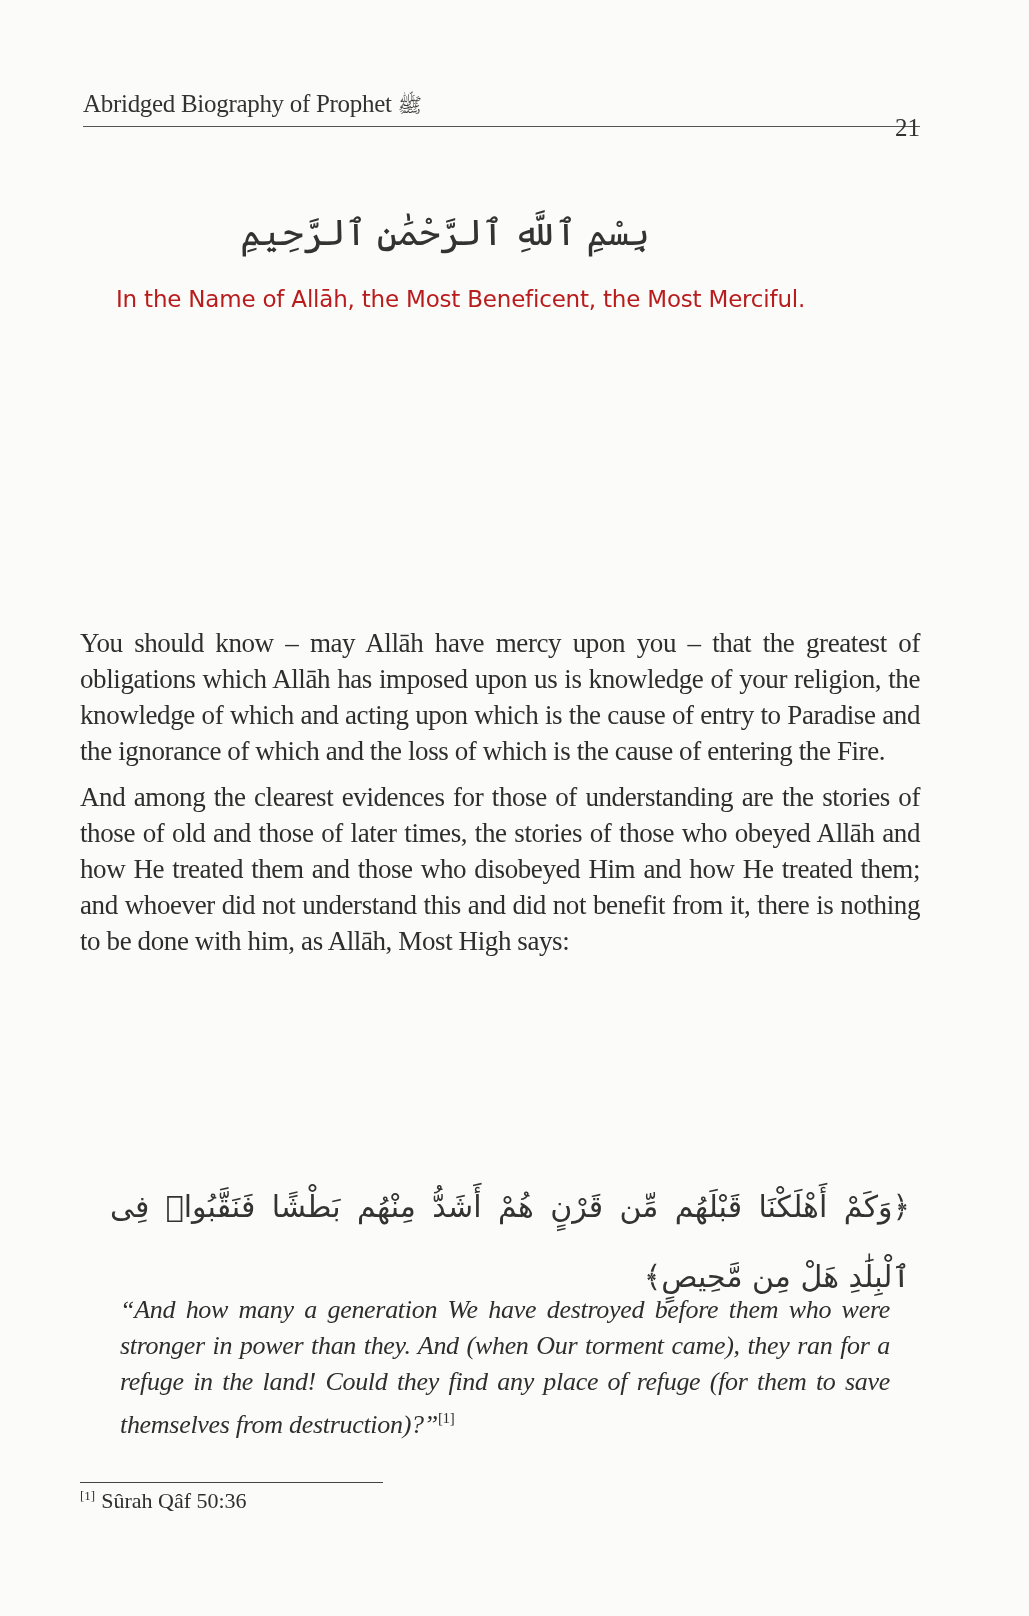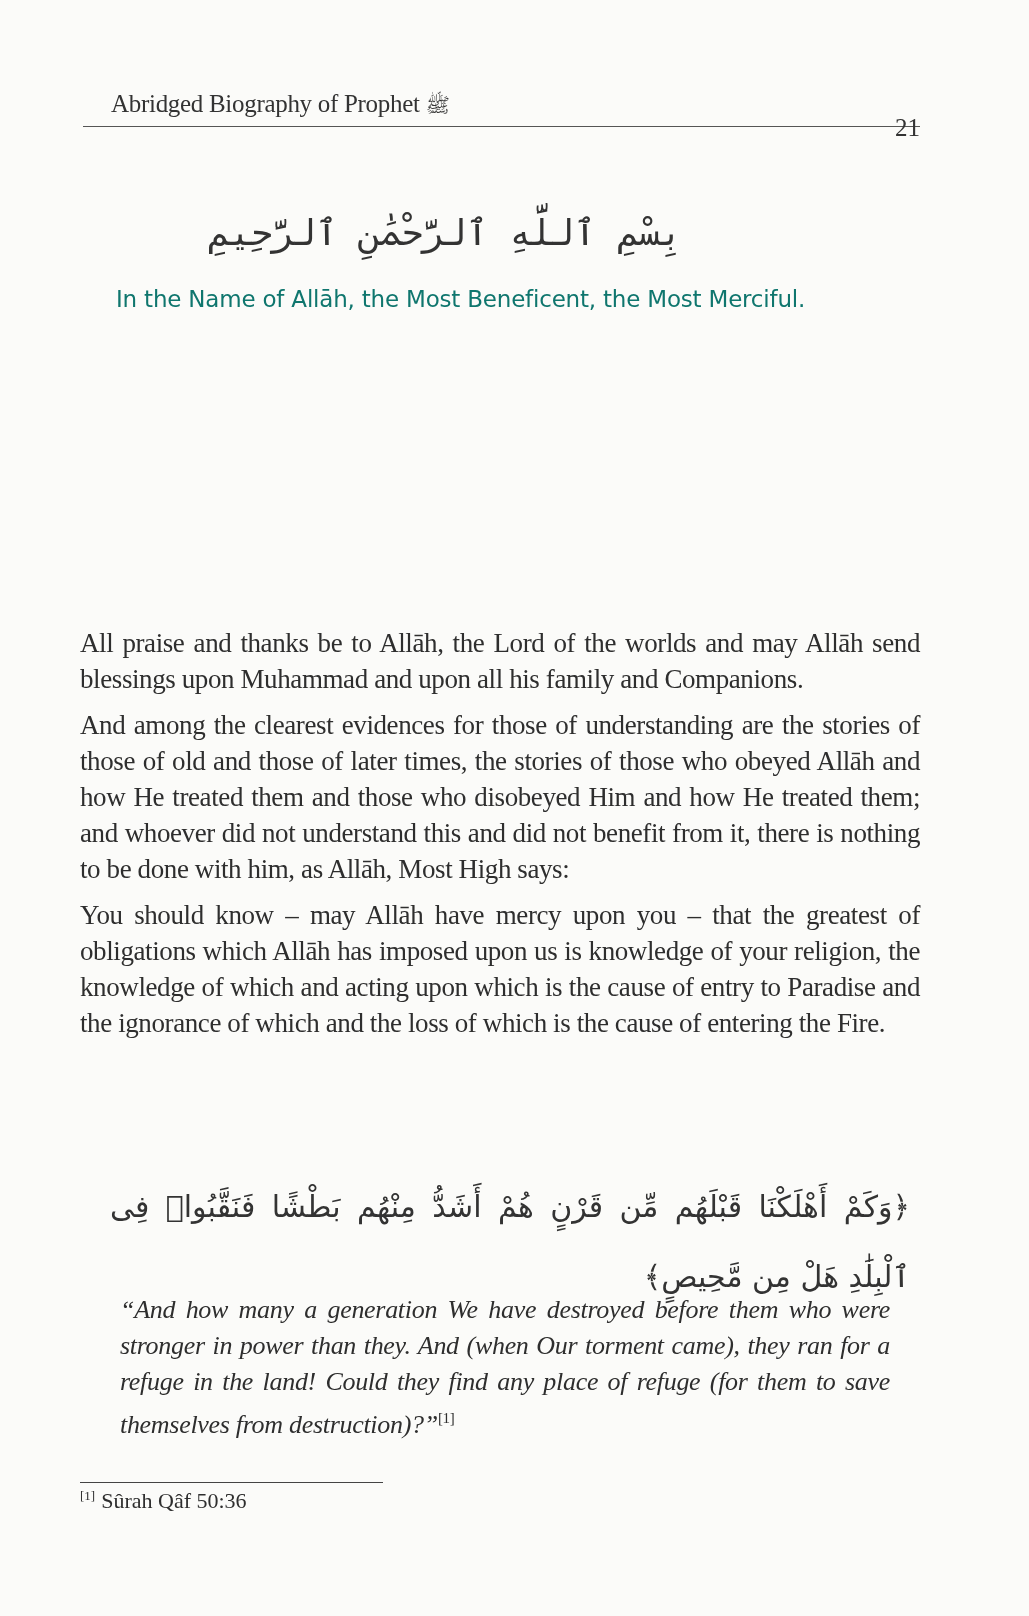--- a/index.html
+++ b/index.html
@@ -10,36 +10,36 @@
     overflow: hidden;
     color: #2e2e2e;
     font-family: "Liberation Serif", "DejaVu Serif", serif;
   }
   .header {
     position: absolute; left: 83px; top: 86px; width: 837px;
     height: 40px; border-bottom: 1.5px solid #555;
   }
   .header-title {
     position: absolute; left: 0; top: 4px;
-    font-size: 25px; letter-spacing: -0.3px; color: #333; margin-left: 28px;
+    font-size: 25px; letter-spacing: -0.3px; color: #333;
   }
   .header-title .saw { font-size: 20px; margin-left: 6px; }
   .page-number {
     position: absolute; right: 0; top: 4px;
     font-size: 25px; color: #333; margin-top: 24px;
   }
   .basmala {
     position: absolute; left: 0; width: 890px; top: 212px;
     text-align: center; font-size: 36px; direction: rtl;
-    font-family: Liberation Mono, monospace; color: #333;
+    font-family: Liberation Sans, sans-serif; color: #333;
   }
   .basmala-en {
     position: absolute; left: 116px; top: 286px;
     font-family: "DejaVu Sans", "Liberation Sans", sans-serif;
-    font-size: 23px; color: #0f766e; letter-spacing: -0.2px;
+    font-size: 23px; color: #b91c1c; letter-spacing: -0.2px;
   }
   .body-text {
     position: absolute; left: 80px; width: 840px; top: 625px;
     font-size: 27px; line-height: 36px; text-align: justify;
     letter-spacing: -0.4px;
   }
   .body-text p { margin: 0 0 10px 0; }
   .quran-ar {
     position: absolute; left: 110px; width: 800px; top: 1172px;
     direction: rtl; text-align: justify; text-align-last: right;
@@ -69,23 +69,22 @@
   <div class="header-title">
     <span>Abridged Biography of Prophet</span><span class="saw">ﷺ</span>
   </div>
   <div class="page-number">21</div>
 </div>
 
 <div class="basmala">بِسْمِ ٱللَّهِ ٱلرَّحْمَٰنِ ٱلرَّحِيمِ</div>
 <div class="basmala-en">In the Name of Allāh, the Most Beneficent, the Most Merciful.</div>
 
 <div class="body-text">
-  <p>All praise and thanks be to Allāh, the Lord of the worlds and may Allāh send blessings upon Muhammad and upon all his family and Companions.</p>
+  <p>You should know – may Allāh have mercy upon you – that the greatest of obligations which Allāh has imposed upon us is knowledge of your religion, the knowledge of which and acting upon which is the cause of entry to Paradise and the ignorance of which and the loss of which is the cause of entering the Fire.</p>
   <p>And among the clearest evidences for those of understanding are the stories of those of old and those of later times, the stories of those who obeyed Allāh and how He treated them and those who disobeyed Him and how He treated them; and whoever did not understand this and did not benefit from it, there is nothing to be done with him, as Allāh, Most High says:</p>
-  <p>You should know – may Allāh have mercy upon you – that the greatest of obligations which Allāh has imposed upon us is knowledge of your religion, the knowledge of which and acting upon which is the cause of entry to Paradise and the ignorance of which and the loss of which is the cause of entering the Fire.</p>
 </div>
 
 <div class="quran-ar">﴿وَكَمْ أَهْلَكْنَا قَبْلَهُم مِّن قَرْنٍ هُمْ أَشَدُّ مِنْهُم بَطْشًا فَنَقَّبُوا۟ فِى ٱلْبِلَٰدِ هَلْ مِن مَّحِيصٍ﴾</div>
 
 <div class="quran-en">
   <span>“And how many a generation We have destroyed before them who were stronger in power than they. And (when Our torment came), they ran for a refuge in the land! Could they find any place of refuge (for them to save themselves from destruction)?”</span><sup>[1]</sup>
 </div>
 
 <div class="footnote-rule"></div>
 <div class="footnote">

